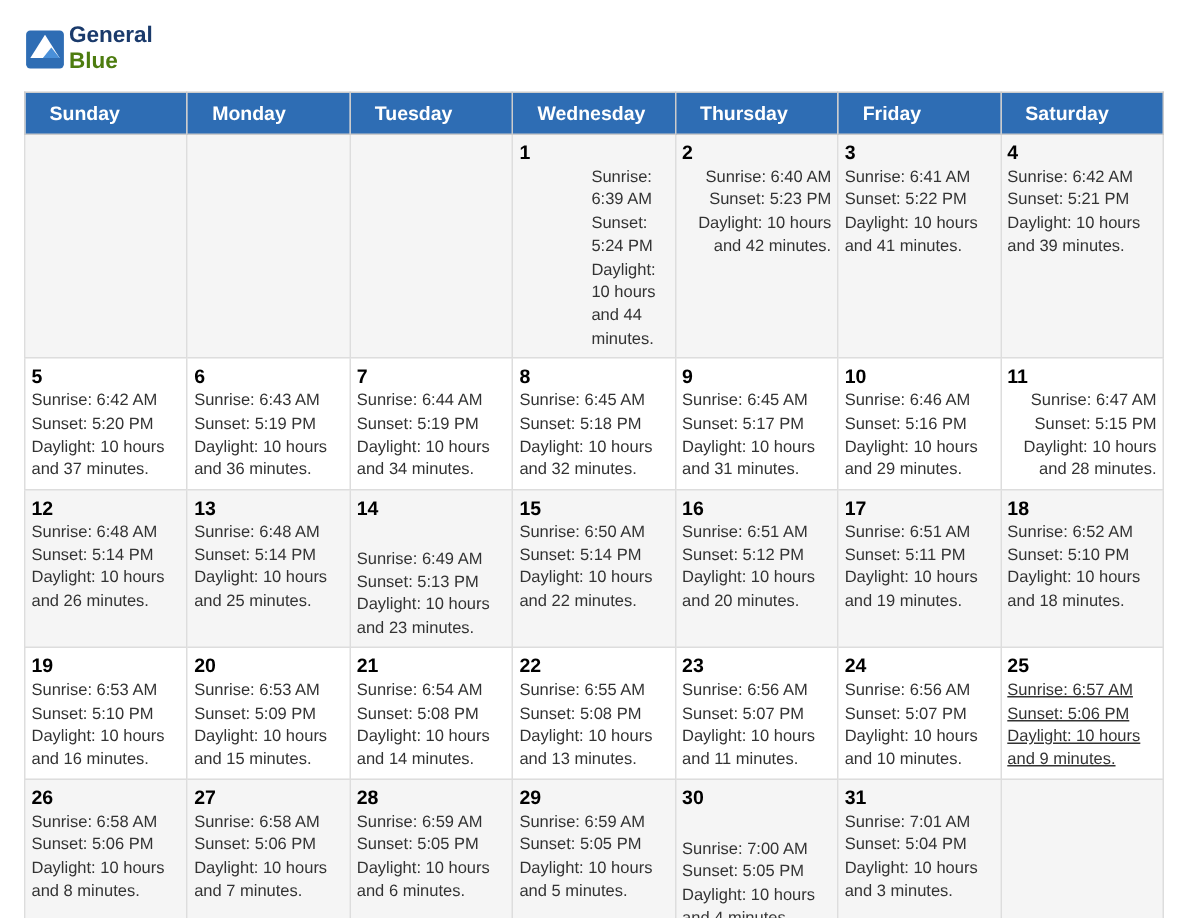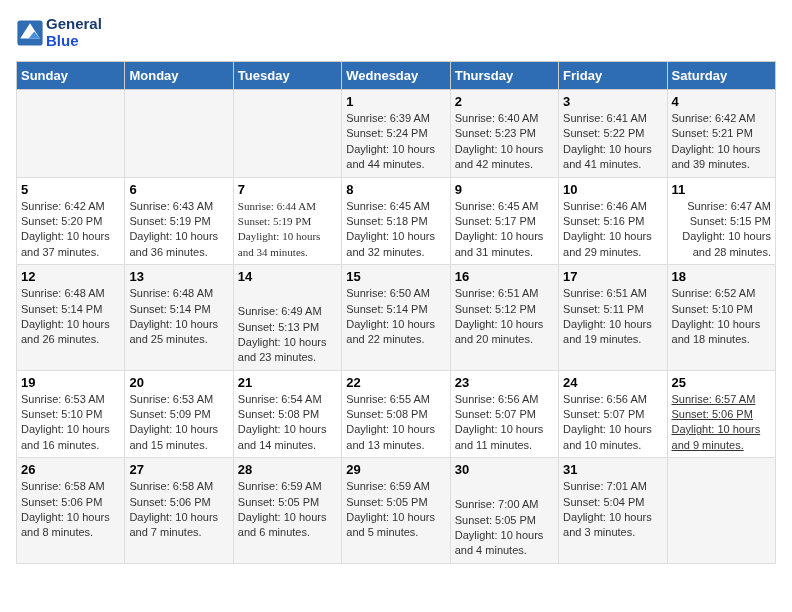--- a/index.html
+++ b/index.html
@@ -34,21 +34,21 @@
       color: #333;
     }
     table {
       width: 100%;
       border-collapse: collapse;
       font-size: 11px;
     }
     thead tr th {
       background-color: #2e6db4;
       color: #fff;
-      padding: 6px 4px;
+      padding: 6px 16px;
       text-align: left;
       font-size: 13px;
       font-weight: bold;
       border: 1px solid #ccc;
     }
     tbody tr td {
       border: 1px solid #ddd;
       padding: 4px;
       vertical-align: top;
       width: calc(100% / 7);
@@ -82,21 +82,21 @@
 
 <div class="top-bar">
   <div class="header-logo">
     <svg class="logo-icon" viewBox="0 0 40 40">
       <rect x="2" y="2" width="36" height="36" rx="4" fill="#2e6db4"></rect>
       <polygon points="20,6 34,28 6,28" fill="white"></polygon>
       <polygon points="26,18 34,28 18,28" fill="#4a90d9"></polygon>
     </svg>
     <div>
       <div style="font-size:15px;font-weight:bold;color:#1a3a6b;line-height:1.1;">General</div>
-      <div style="font-size:15px;font-weight:bold;color:#1d4ed8;line-height:1.1;">Blue</div>
+      <div style="font-size:15px;font-weight:bold;color:#4d7c0f;line-height:1.1;">Blue</div>
     </div>
   </div>
 </div>
 
 <table>
   <thead>
     <tr id="header-row">
         <th>Sunday</th>
         <th>Monday</th>
         <th>Tuesday</th>
@@ -106,28 +106,28 @@
         <th>Saturday</th>
       </tr>
   </thead>
   <tbody id="calendar-body">
       <tr>
         <td></td>
         <td></td>
         <td></td>
         <td>
           <span class="date-num">1</span>
-          <div class="cell-text" style="white-space: pre-line;">Sunrise: 6:39 AM
+          <div class="cell-text" style="white-space: pre-line; margin-left: 48px;">Sunrise: 6:39 AM
 Sunset: 5:24 PM
 Daylight: 10 hours
 and 44 minutes.</div>
         </td>
         <td>
           <span class="date-num">2</span>
-          <div class="cell-text" style="white-space: pre-line;">Sunrise: 6:40 AM
+          <div class="cell-text" style="white-space: pre-line; text-align: right;">Sunrise: 6:40 AM
 Sunset: 5:23 PM
 Daylight: 10 hours
 and 42 minutes.</div>
         </td>
         <td>
           <span class="date-num">3</span>
           <div class="cell-text" style="white-space: pre-line;">Sunrise: 6:41 AM
 Sunset: 5:22 PM
 Daylight: 10 hours
 and 41 minutes.</div>
@@ -150,21 +150,21 @@
         </td>
         <td>
           <span class="date-num">6</span>
           <div class="cell-text" style="white-space: pre-line;">Sunrise: 6:43 AM
 Sunset: 5:19 PM
 Daylight: 10 hours
 and 36 minutes.</div>
         </td>
         <td>
           <span class="date-num">7</span>
-          <div class="cell-text" style="white-space: pre-line; font-family: Liberation Serif, serif;">Sunrise: 6:44 AM
+          <div class="cell-text" style="white-space: pre-line;">Sunrise: 6:44 AM
 Sunset: 5:19 PM
 Daylight: 10 hours
 and 34 minutes.</div>
         </td>
         <td>
           <span class="date-num">8</span>
           <div class="cell-text" style="white-space: pre-line;">Sunrise: 6:45 AM
 Sunset: 5:18 PM
 Daylight: 10 hours
 and 32 minutes.</div>

